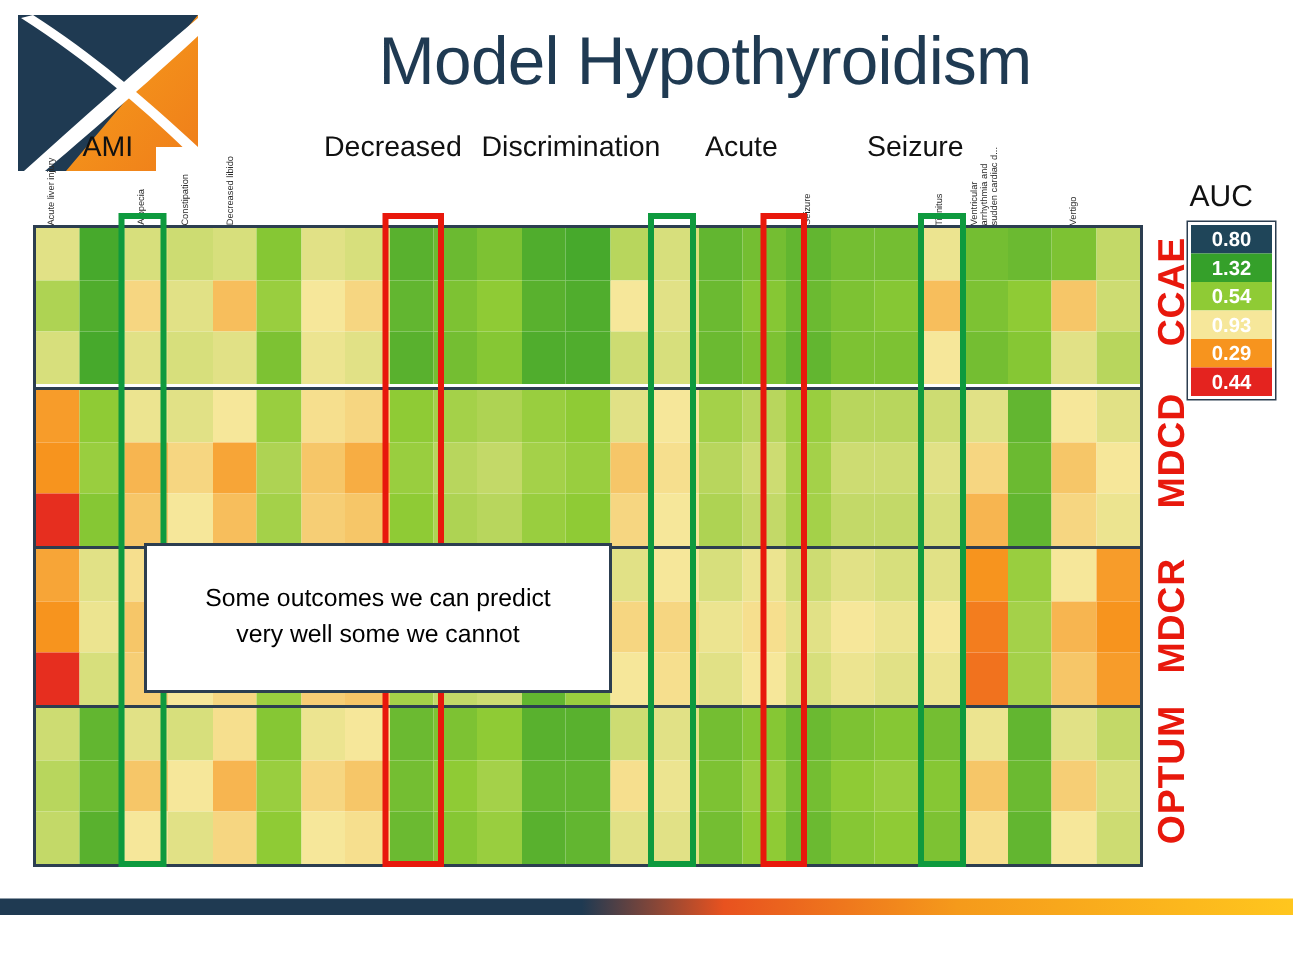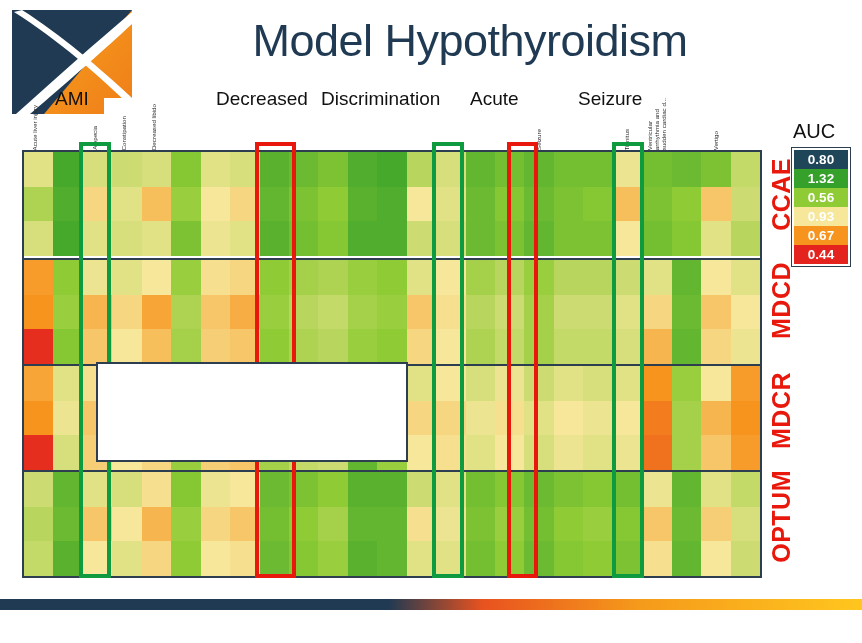--- a/index.html
+++ b/index.html
@@ -474,27 +474,28 @@
 <div id="hlboxes">
     <div class="hlbox hl-green" style="left: 79px; top: 142px; width: 32px; height: 436px;"></div>
     <div class="hlbox hl-red" style="left: 255px; top: 142px; width: 41px; height: 436px;"></div>
     <div class="hlbox hl-green" style="left: 432px; top: 142px; width: 32px; height: 436px;"></div>
     <div class="hlbox hl-red" style="left: 507px; top: 142px; width: 31px; height: 436px;"></div>
     <div class="hlbox hl-green" style="left: 612px; top: 142px; width: 32px; height: 436px;"></div>
   </div>
 
 <div id="callout">
   <div>
-    <br>
+    <span>Some outcomes we can predict</span><br>
+    <span>very well  some we cannot</span>
   </div>
 </div>
 
 <div id="auctitle">AUC</div>
 <div id="auclegend">
     <div class="aucrow" style="background: rgb(31, 69, 89); color: rgb(255, 255, 255);">0.80</div>
     <div class="aucrow" style="background: rgb(53, 160, 42); color: rgb(255, 255, 255);">1.32</div>
-    <div class="aucrow" style="background: rgb(143, 203, 53); color: rgb(255, 255, 255);">0.56</div>
+    <div class="aucrow" style="background: rgb(143, 203, 53); color: rgb(255, 255, 255);">0.54</div>
     <div class="aucrow" style="background: rgb(246, 231, 154); color: rgb(255, 255, 255);">0.93</div>
-    <div class="aucrow" style="background: rgb(247, 148, 30); color: rgb(255, 255, 255);">0.67</div>
+    <div class="aucrow" style="background: rgb(247, 148, 30); color: rgb(255, 255, 255);">0.29</div>
     <div class="aucrow" style="background: rgb(228, 35, 31); color: rgb(255, 255, 255);">0.44</div>
   </div>
 
 <div id="botbar"></div>
 
 </body></html>

